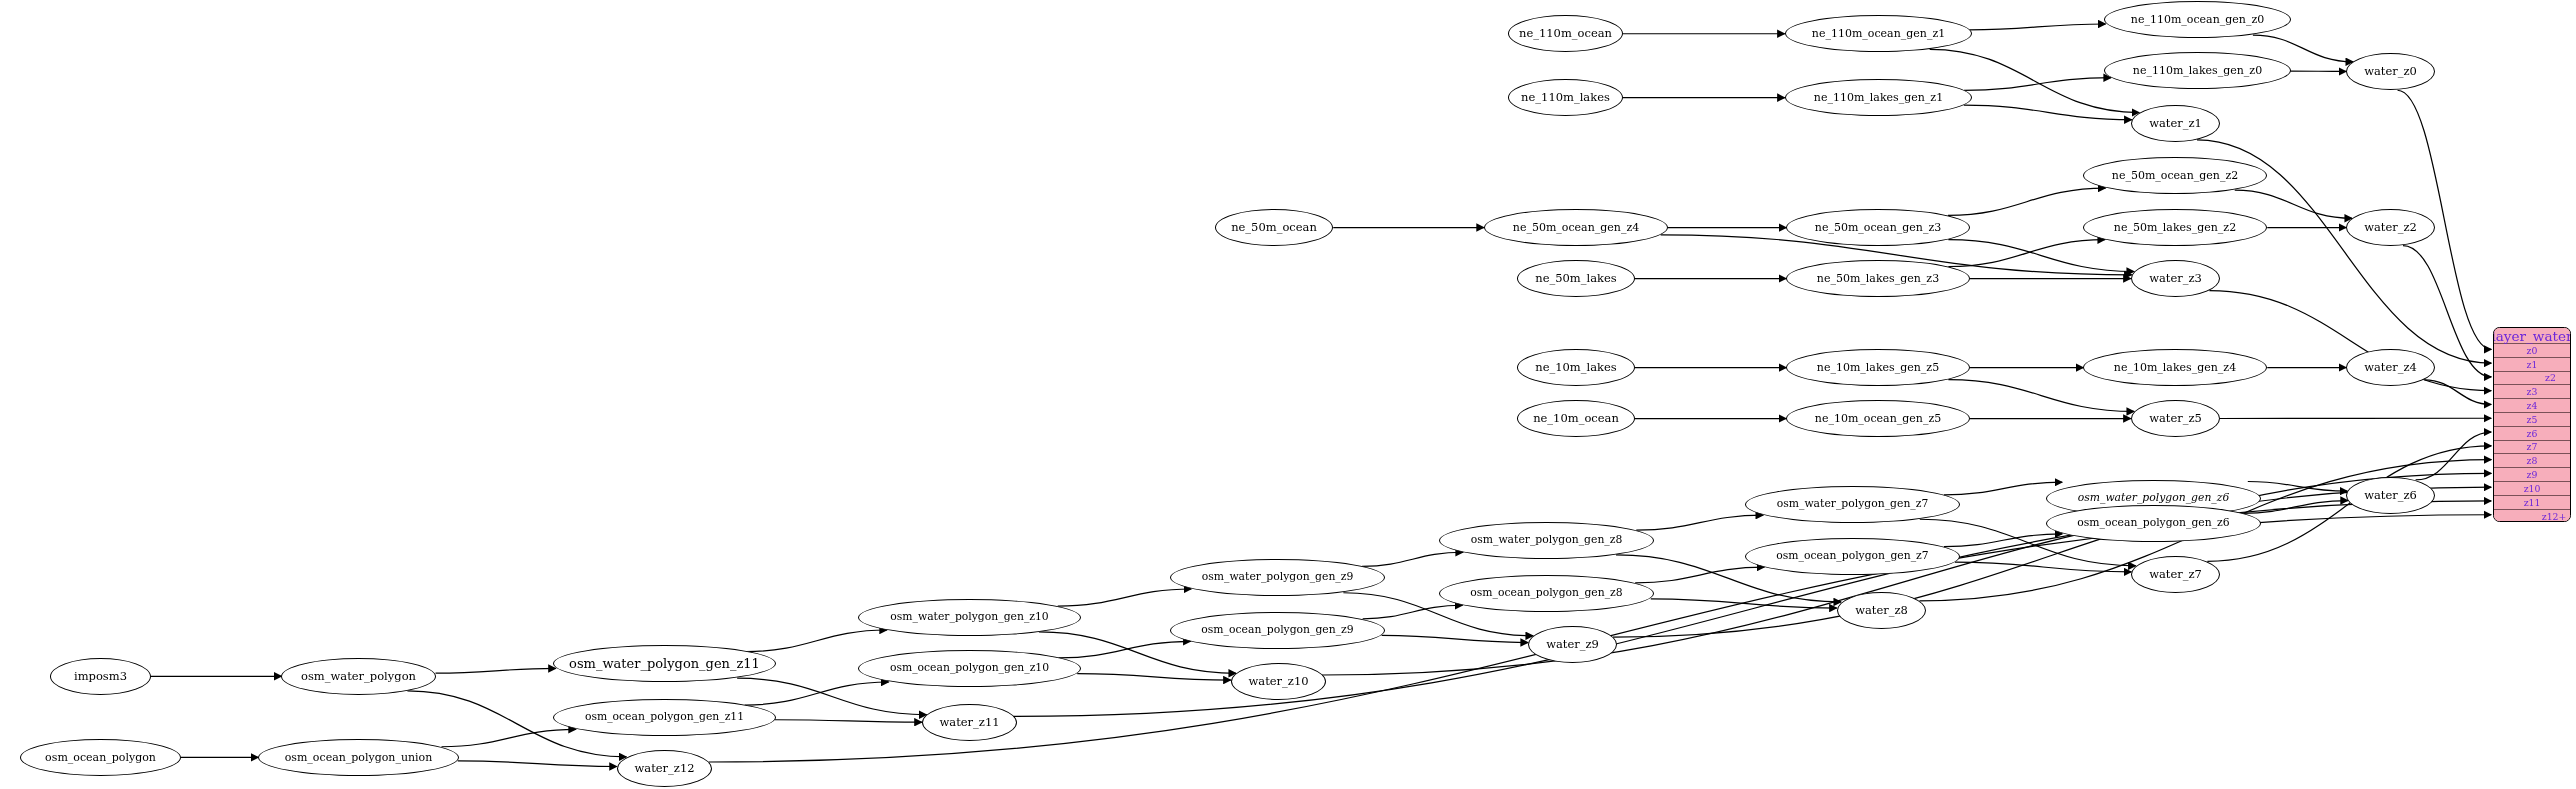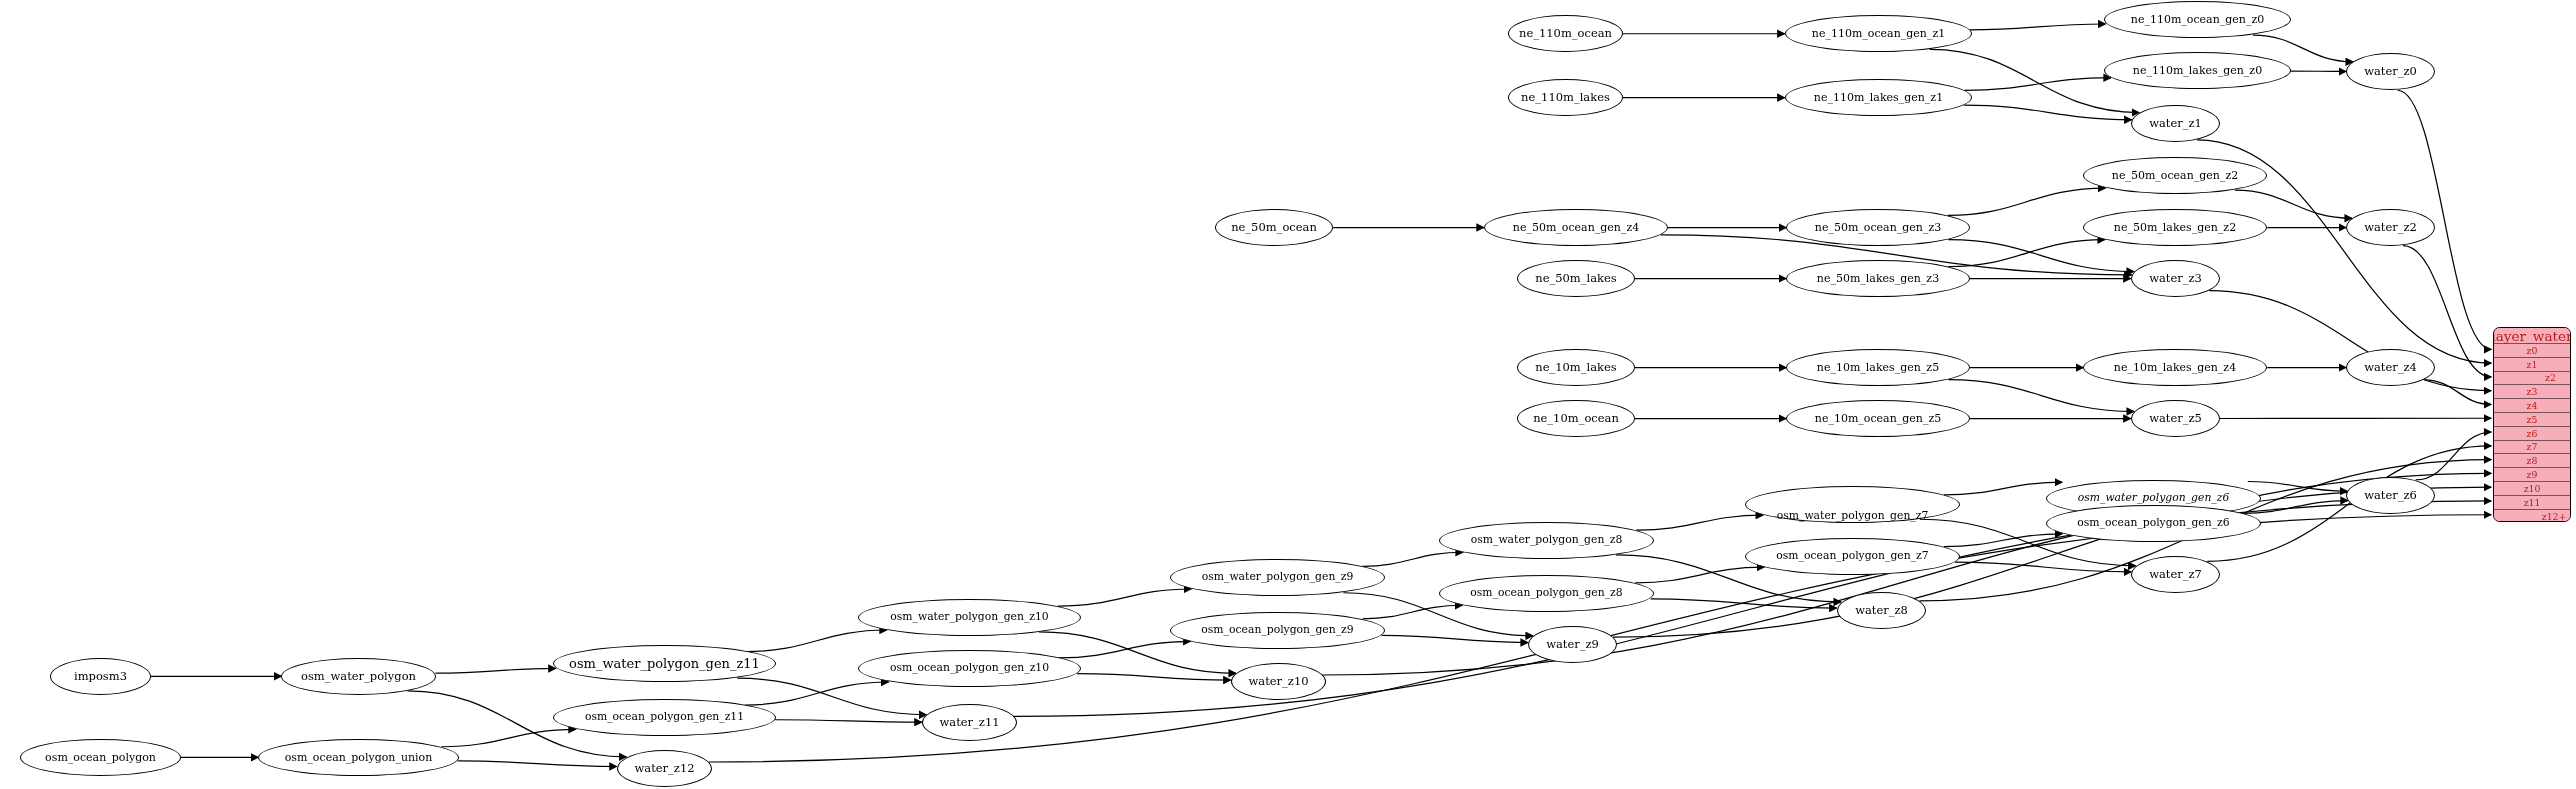--- a/index.html
+++ b/index.html
@@ -42,21 +42,21 @@
     position: absolute;
     border: 1.1px solid #000000;
     border-radius: 6.5px;
     background: #f7aebb;
     box-sizing: border-box;
     overflow: hidden;
     font-family: "DejaVu Serif", serif;
   }
   .table-node .trow {
     text-align: center;
-    color: #b91c1c;
+    color: #6d28d9;
     box-sizing: border-box;
     background: #f7aebb;
     border-bottom: 1px solid #7a5158;
     display: flex;
     align-items: center;
     justify-content: center;
   }
   .table-node .trow:last-child { border-bottom: none; padding-left: 44px; }
   .table-node .thead { font-size: 13.6px; }
 </style>
@@ -208,21 +208,21 @@
       </div>
       <div class="node" style="left: 1786px; top: 400px; width: 184px; height: 37px; font-size: 11px;">
         <span>ne_10m_ocean_gen_z5</span>
       </div>
       <div class="node" style="left: 2131px; top: 400px; width: 89px; height: 37px; font-size: 11.5px;">
         <span>water_z5</span>
       </div>
       <div class="node" style="left: 2046px; top: 480px; width: 215px; height: 37px; font-size: 10.8px; font-style: italic;">
         <span>osm_water_polygon_gen_z6</span>
       </div>
-      <div class="node" style="left: 1745px; top: 486px; width: 215px; height: 37px; font-size: 10.8px; align-items: flex-end;">
+      <div class="node" style="left: 1745px; top: 486px; width: 215px; height: 37px; font-size: 10.8px;">
         <span>osm_water_polygon_gen_z7</span>
       </div>
       <div class="node" style="left: 2046px; top: 505px; width: 215px; height: 37px; font-size: 10.8px;">
         <span>osm_ocean_polygon_gen_z6</span>
       </div>
       <div class="node" style="left: 2346px; top: 477px; width: 89px; height: 37px; font-size: 11.5px; text-align: center;">
         <span>water_z6</span>
       </div>
       <div class="node" style="left: 1439px; top: 522px; width: 215px; height: 37px; font-size: 10.8px;">
         <span>osm_water_polygon_gen_z8</span>

